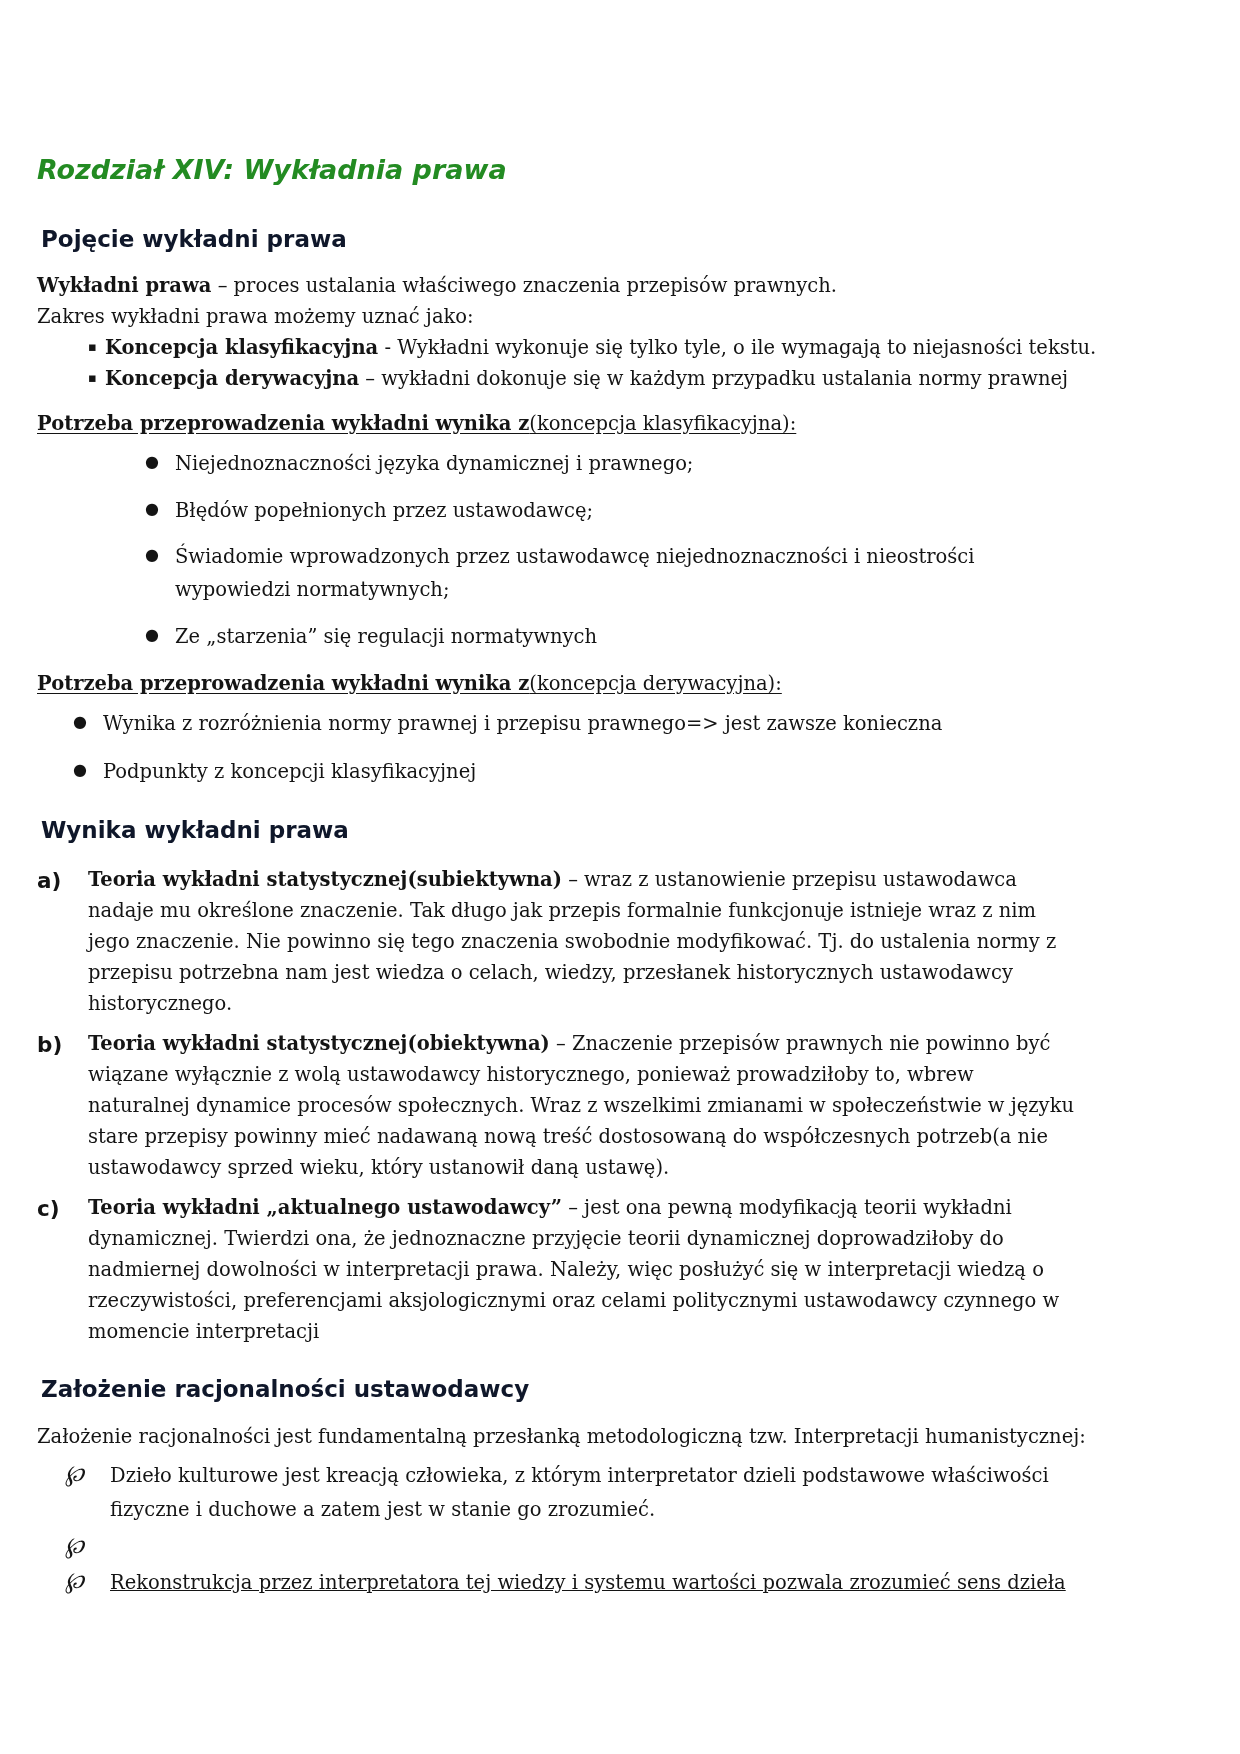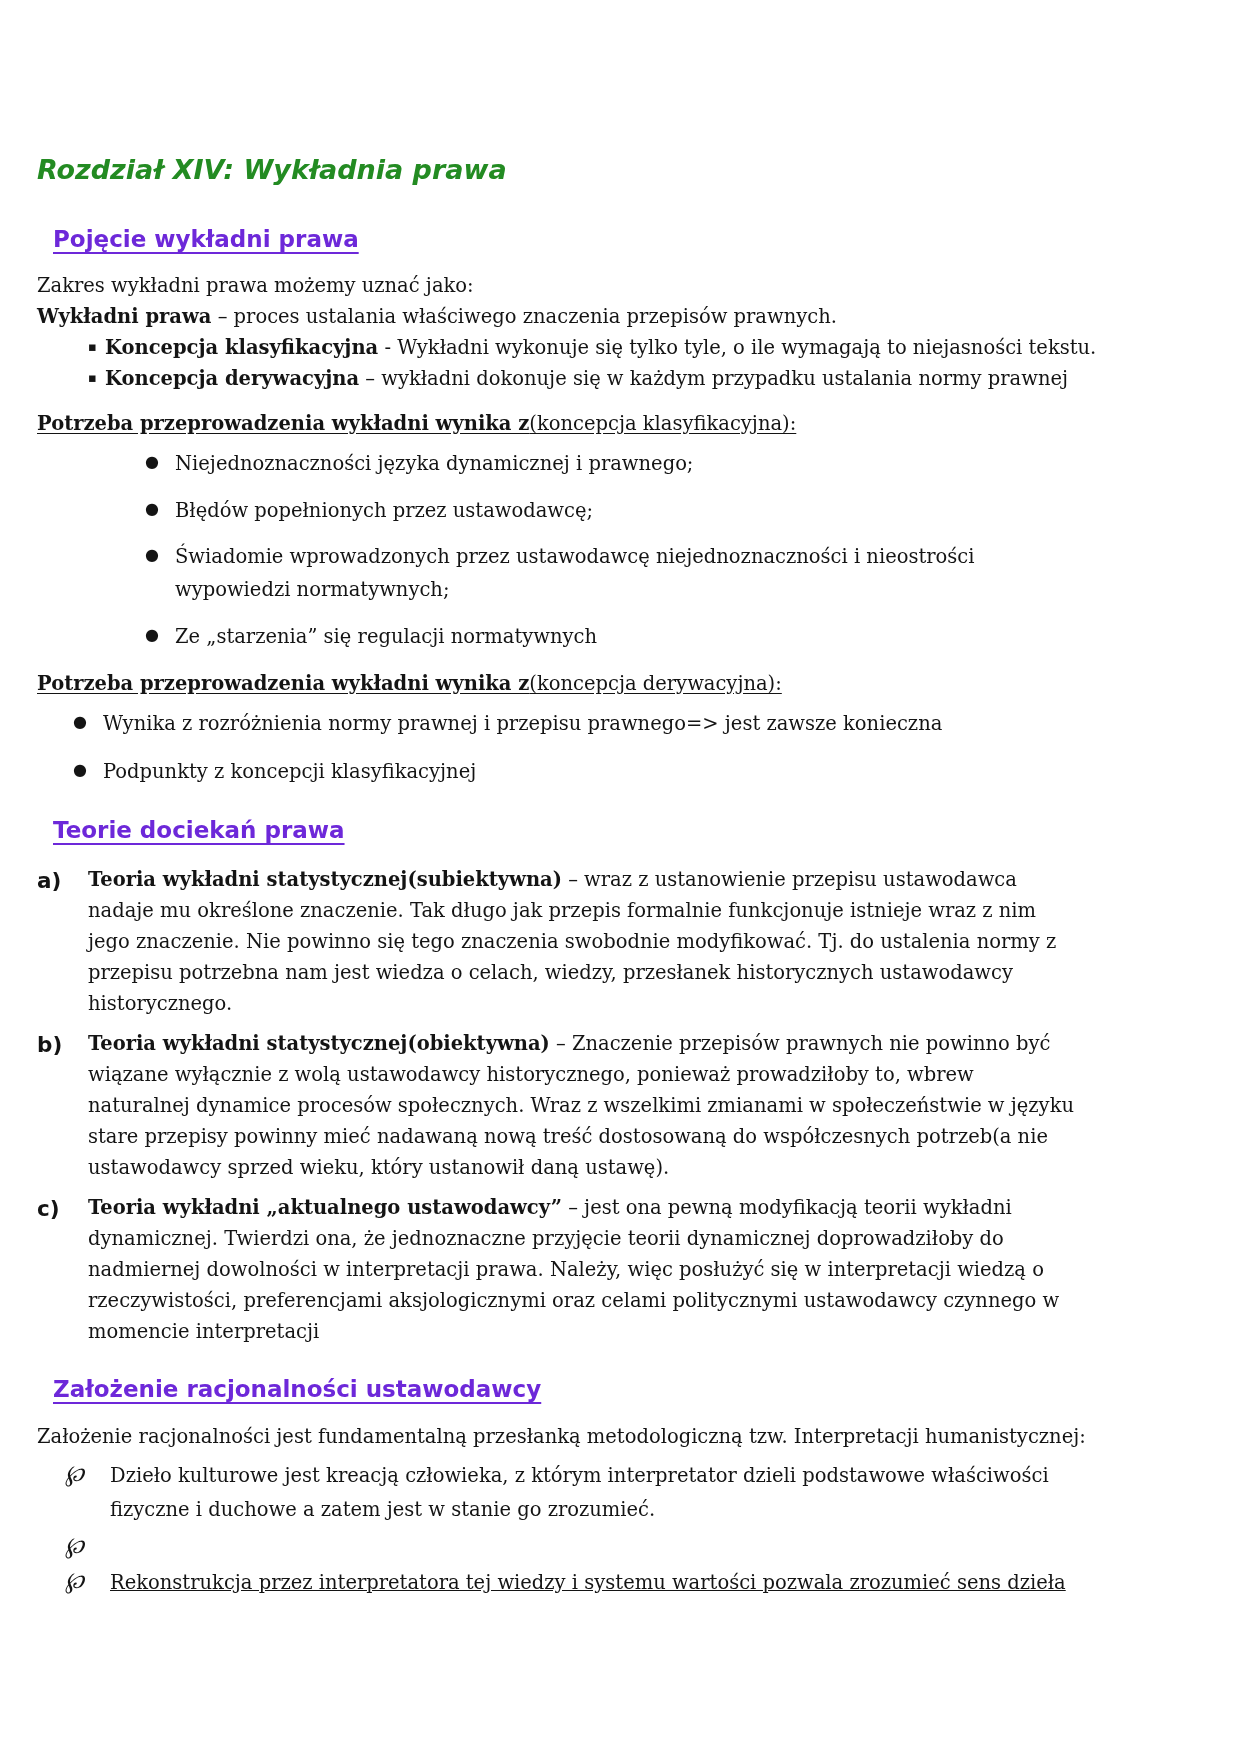--- a/index.html
+++ b/index.html
@@ -22,25 +22,24 @@
     font-style:italic;
     font-weight:bold;
     font-size:27px;
     color:#238b22;
     margin:0 0 34px 0;
   }
   .sec-heading{
     font-family:"DejaVu Sans","Liberation Sans",sans-serif;
     font-weight:bold;
     font-size:23px;
-    color:#6d28d9;
-    text-decoration:underline;
+    color:#0f172a;
     text-decoration-thickness:2px;
     text-underline-offset:5px;
-    margin:0 0 16px 16px;
+    margin:0 0 16px 4px;
   }
   .para{margin:0 0 2px 0;}
   .b{font-weight:bold;}
   .u{text-decoration:underline;}
   .need-line{margin:16px 0 2px 0;}
   .need-line .inner{text-decoration:underline;text-underline-offset:3px;}
 
   .sq-item{display:flex;margin:3px 0;}
   .sq-marker{margin-left:51px;width:17px;flex:none;font-size:13px;padding-top:4px;font-family:"DejaVu Sans",sans-serif;}
 
@@ -68,23 +67,23 @@
 </head>
 <body>
 
 <div class="page">
 
   <h1 class="doc-title">Rozdział XIV: Wykładnia prawa</h1>
 
   <section>
     <h2 class="sec-heading">Pojęcie wykładni prawa</h2>
 
+    <p class="para"><span class="b">Wykładni prawa</span><span> – proces ustalania właściwego znaczenia przepisów prawnych.</span></p>
+
     <p class="para">Zakres wykładni prawa możemy uznać jako:</p>
-
-    <p class="para"><span class="b">Wykładni prawa</span><span> – proces ustalania właściwego znaczenia przepisów prawnych.</span></p>
 
     <div>
       <div class="sq-item">
         <span class="sq-marker">▪</span>
         <span><span class="b">Koncepcja klasyfikacyjna</span><span> - Wykładni wykonuje się tylko tyle, o ile wymagają to niejasności tekstu.</span></span>
       </div>
       <div class="sq-item">
         <span class="sq-marker">▪</span>
         <span><span class="b">Koncepcja derywacyjna</span><span> – wykładni dokonuje się w każdym przypadku ustalania normy prawnej</span></span>
       </div>
@@ -119,21 +118,21 @@
         <span class="r-text">Wynika z rozróżnienia normy prawnej i przepisu prawnego=&gt; jest zawsze konieczna</span>
       </div>
       <div class="r-item">
         <span class="r-marker">●</span>
         <span class="r-text">Podpunkty z koncepcji klasyfikacyjnej</span>
       </div>
     </div>
   </section>
 
   <section class="sec-teorie">
-    <h2 class="sec-heading">Teorie dociekań prawa</h2>
+    <h2 class="sec-heading">Wynika wykładni prawa</h2>
 
     <div class="theory">
       <span class="theory-label">a)</span>
       <span class="theory-body"><span class="b">Teoria wykładni statystycznej(subiektywna)</span><span> – wraz z ustanowienie przepisu ustawodawca nadaje mu określone znaczenie. Tak długo jak przepis formalnie funkcjonuje istnieje wraz z nim jego znaczenie. Nie powinno się tego znaczenia swobodnie modyfikować. Tj. do ustalenia normy z przepisu potrzebna nam jest wiedza o celach, wiedzy, przesłanek historycznych ustawodawcy historycznego.</span></span>
     </div>
 
     <div class="theory">
       <span class="theory-label">b)</span>
       <span class="theory-body"><span class="b">Teoria wykładni statystycznej(obiektywna)</span><span> – Znaczenie przepisów prawnych nie powinno być wiązane wyłącznie z wolą ustawodawcy historycznego, ponieważ prowadziłoby to, wbrew naturalnej dynamice procesów społecznych. Wraz z wszelkimi zmianami w społeczeństwie w języku stare przepisy powinny mieć nadawaną nową treść dostosowaną do współczesnych potrzeb(a nie ustawodawcy sprzed wieku, który ustanowił daną ustawę).</span></span>
     </div>

